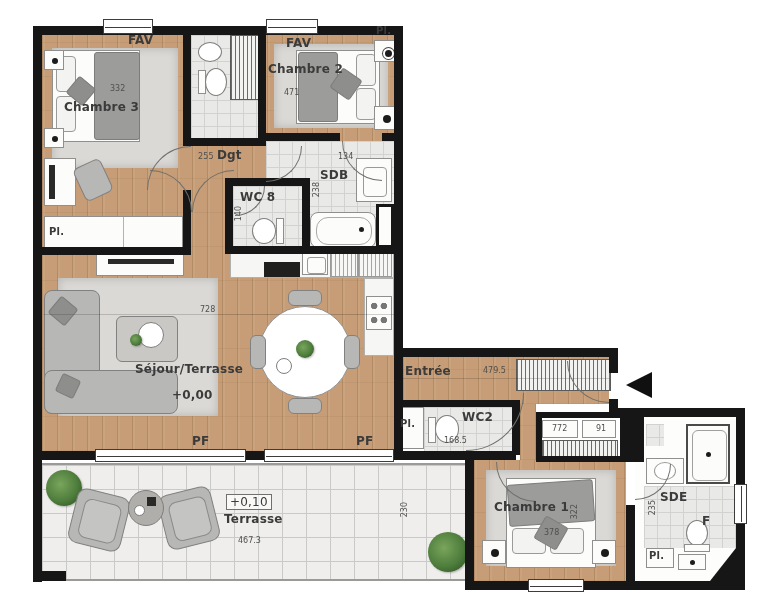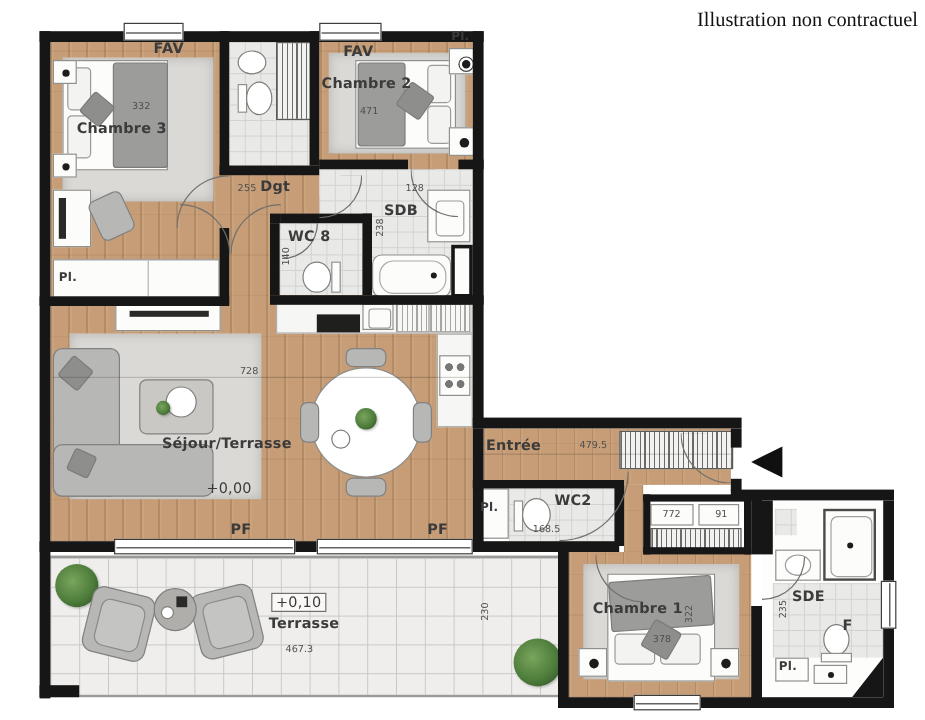--- a/index.html
+++ b/index.html
@@ -258,45 +258,44 @@
   <div class="arc r-bl" style="left:342px;top:141px;width:40px;height:40px;"></div>
   <div class="arc r-br" style="left:266px;top:146px;width:36px;height:36px;"></div>
   <div class="arc r-br" style="left:235px;top:186px;width:30px;height:30px;"></div>
   <div class="arc r-br" style="left:466px;top:393px;width:58px;height:58px;"></div>
   <div class="arc r-bl" style="left:567px;top:361px;width:42px;height:42px;"></div>
   <div class="arc r-bl" style="left:496px;top:462px;width:40px;height:40px;"></div>
   <div class="arc r-br" style="left:635px;top:464px;width:36px;height:36px;"></div>
 
   <div class="arrow" style="left:626px;top:372px;"></div>
 
-  <div class="title">Illustration non contractuel</div>
 
   <div class="label" style="left:128px;top:33px;">FAV</div>
   <div class="label" style="left:64px;top:100px;">Chambre 3</div>
   <div class="dim" style="left:110px;top:84px;text-align:right;">332</div>
   <div class="label sm" style="left:49px;top:226px;">Pl.</div>
 
   <div class="label" style="left:286px;top:36px;">FAV</div>
   <div class="label" style="left:268px;top:62px;">Chambre 2</div>
-  <div class="dim" style="left:284px;top:88px;margin-left:16px;">471</div>
+  <div class="dim" style="left:284px;top:88px;">471</div>
   <div class="label sm" style="left:376px;top:25px;">Pl.</div>
 
   <div class="label" style="left:198px;top:148px;">
     <span class="dim" style="position:static;margin-right:3px;">255</span><span>Dgt</span>
   </div>
 
   <div class="label" style="left:240px;top:190px;">WC 8</div>
   <div class="vdim" style="left:234px;top:206px;">140</div>
 
   <div class="label" style="left:320px;top:168px;">SDB</div>
-  <div class="dim" style="left:338px;top:152px;">128</div>
+  <div class="dim" style="left:338px;top:152px;">134</div>
   <div class="vdim" style="left:312px;top:182px;">238</div>
 
   <div class="label" style="left:135px;top:362px;">Séjour/Terrasse</div>
-  <div class="label" style="left:172px;top:400px;font-weight:400;">+0,00</div>
+  <div class="label" style="left:172px;top:388px;font-weight:700;">+0,00</div>
   <div class="dim" style="left:200px;top:305px;">728</div>
   <div class="label" style="left:192px;top:434px;">PF</div>
   <div class="label" style="left:356px;top:434px;">PF</div>
 
   <div class="label" style="left:405px;top:364px;">Entrée</div>
   <div class="dim" style="left:483px;top:366px;text-align:center;">479.5</div>
   <div class="dim" style="left:552px;top:424px;">772</div>
   <div class="dim" style="left:596px;top:424px;">91</div>
 
   <div class="label sm" style="left:400px;top:418px;">Pl.</div>

